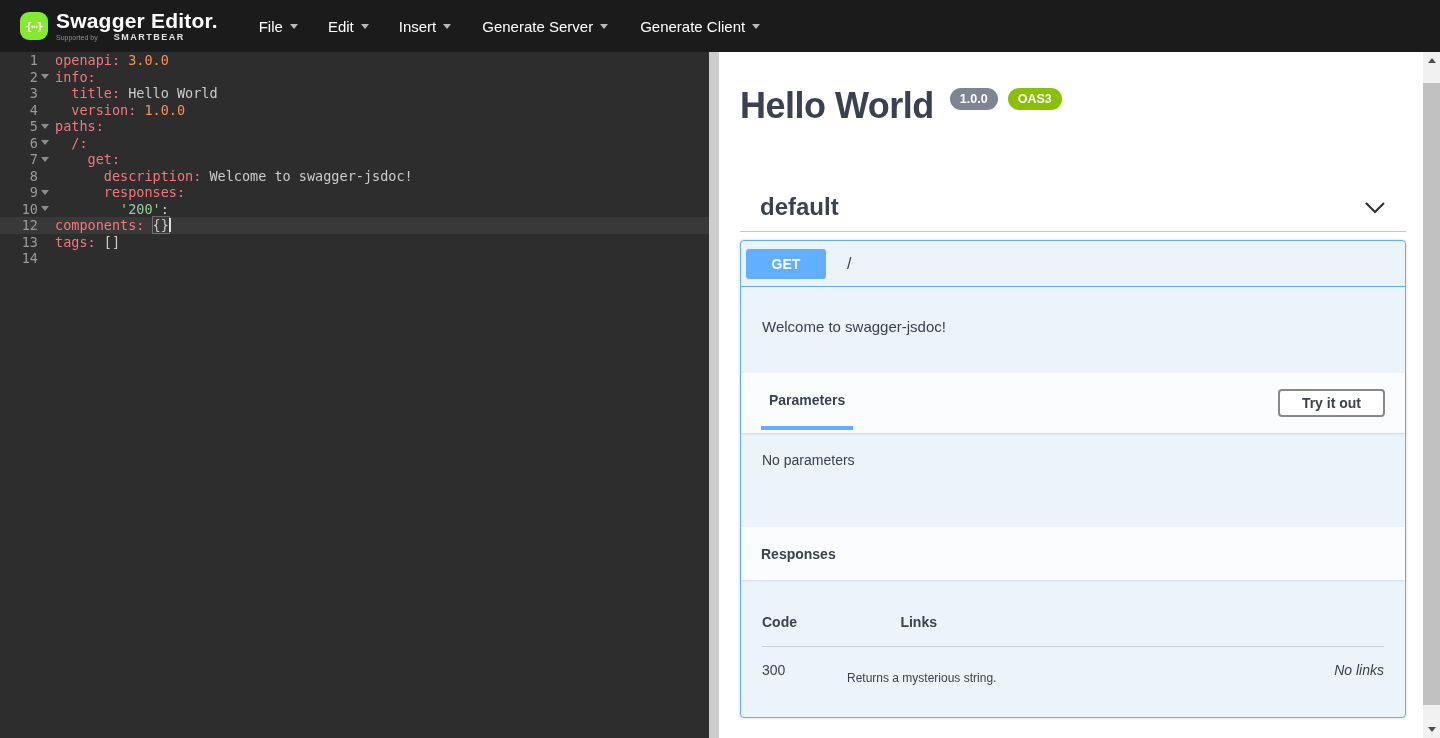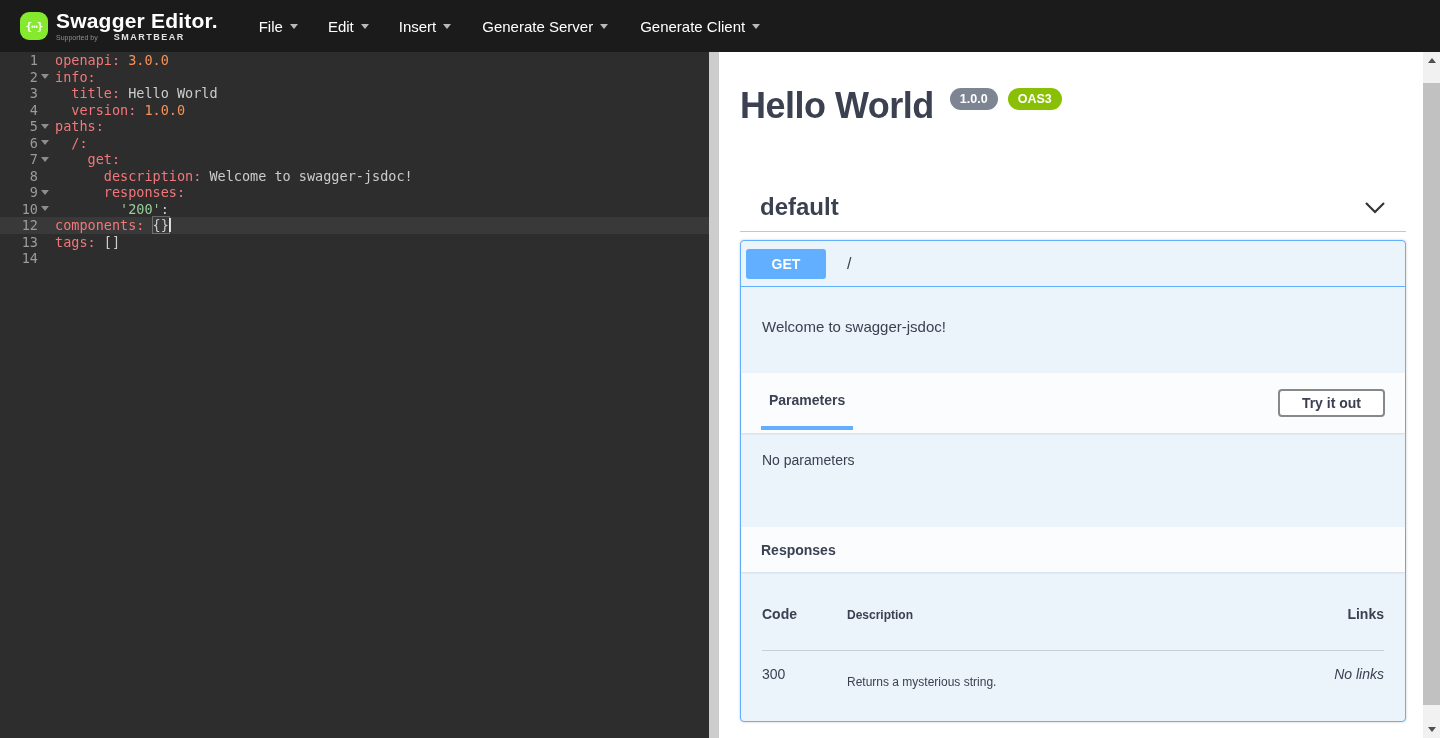--- a/index.html
+++ b/index.html
@@ -68,25 +68,25 @@
                   border-radius:3px; width:80px; height:30px; display:flex; align-items:center; justify-content:center; }
   .op-path { margin-left:12px; font-size:16px; font-family:"Liberation Sans",sans-serif; color:var(--text-primary,#3b4151); text-decoration:none; }
   .op-desc { padding:31px 21px 38px 21px; font-size:15px; }
   .sec-header { background:var(--section-header-bg,#fafcfe); box-shadow:0 1px 2px rgba(0,0,0,.1);
                 display:flex; align-items:stretch; justify-content:space-between; padding:0 20px; height:60px; }
   .tab-item { display:flex; align-items:center; font-size:14px; font-weight:bold;
               border-bottom:4px solid var(--accent-blue,#61affe); margin-bottom:3px; padding:0 8px; }
   .tryout-btn { align-self:center; background:#fff; border:2px solid #888; border-radius:4px; color:var(--text-primary,#3b4151);
                 font-size:14px; font-weight:bold; padding:4px 22px; cursor:pointer; font-family:"Liberation Sans",sans-serif; }
   .params-body { padding:19px 21px 59px 21px; font-size:14px; }
-  .sec-header.responses { height:45px; align-items:center; }
+  .sec-header.responses { height:53px; align-items:center; }
   .sec-title { font-size:14px; font-weight:bold; }
   .resp-body { padding:20px 21px 32px 21px; }
   .resp-table { width:100%; }
-  .resp-hrow { display:flex; padding:14px 0 28px 0; border-bottom:1px solid rgba(59,65,81,.2); align-items:baseline; }
+  .resp-hrow { display:flex; padding:14px 0 16px 0; border-bottom:1px solid rgba(59,65,81,.2); align-items:baseline; }
   .resp-drow { display:flex; padding-top:15px; }
   .col-code { width:85px; flex:0 0 auto; font-size:14px; }
   .col-desc { flex:1; font-size:12px; }
   .resp-hrow .col-code, .resp-hrow .col-links { font-weight:bold; font-size:14px; }
   .resp-hrow .col-desc { font-weight:bold; font-size:12px; }
   .col-links { width:90px; flex:0 0 auto; text-align:right; font-size:14px; }
   .resp-drow .col-desc { padding-top:9px; }
   .resp-drow .col-links { font-style:italic; }
 
   
@@ -189,21 +189,20 @@
       </div>
 
       <div class="sec-header responses">
         <span class="sec-title">Responses</span>
       </div>
 
       <div class="resp-body">
         <div class="resp-table">
           <div class="resp-hrow">
             <div class="col-code">Code</div>
-            <div class="col-desc">Description</div>
             <div class="col-links">Links</div>
           </div>
           <div class="resp-drow">
             <div class="col-code">300</div>
             <div class="col-desc">Returns a mysterious string.</div>
             <div class="col-links">No links</div>
           </div>
         </div>
       </div>
 

